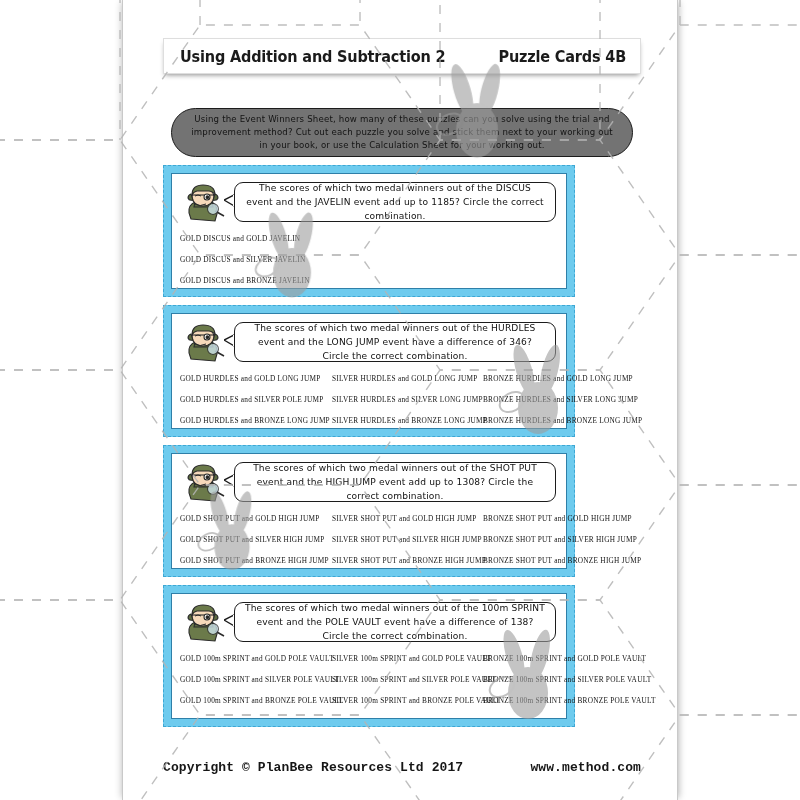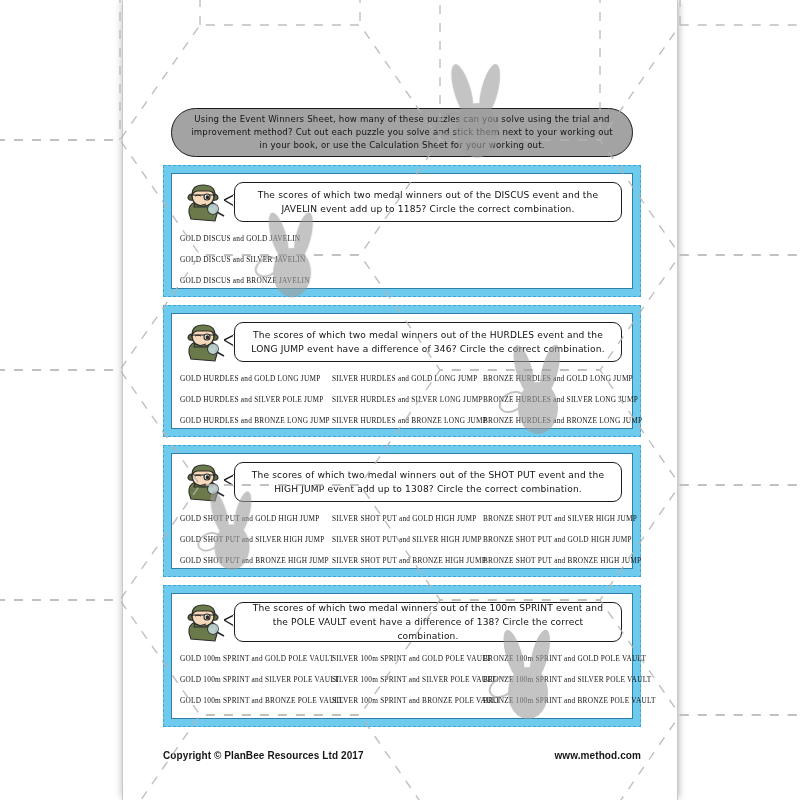--- a/index.html
+++ b/index.html
@@ -92,41 +92,41 @@
 
   
   #instructions {
     position: absolute;
     left: 48px;
     top: 108px;
     width: 462px;
     height: 49px;
     border: 1.6px solid #1c1c1c;
     border-radius: 26px;
-    background: #a3a3a3;
+    background: #737373;
     box-sizing: border-box;
     display: flex;
     align-items: center;
     justify-content: center;
     padding: 2px 16px;
   }
   #instructions-text {
     font-family: "DejaVu Sans", sans-serif;
     font-size: 8.6px;
     line-height: 13.2px;
     color: #141414;
     text-align: center;
     letter-spacing: .18px;
   }
 
   
   .card-outer {
     position: absolute;
     left: 40px;
-    width: 478px;
+    width: 412px;
     background: #6ecbee;
     border: 1.6px dashed #3da7d4;
     box-sizing: border-box;
     padding: 7px;
   }
   .card-inner {
     position: relative;
     width: 100%;
     height: 100%;
     background: #ffffff;
@@ -204,24 +204,24 @@
   
   #footer {
     position: absolute;
     left: 40px;
     top: 748px;
     width: 478px;
     height: 14px;
   }
   .foot-text {
     position: absolute;
-    top: 2px;
-    font-family: Liberation Sans, sans-serif;
+    top: 12px;
+    font-family: Liberation Mono, monospace;
     font-weight: bold;
-    font-size: 10px;
+    font-size: 13px;
     color: #161616;
     letter-spacing: .1px;
     white-space: nowrap;
   }
   #copyright { left: 0px; }
   #website   { right: 0px; }
 
   
   #watermark {
     position: absolute;
@@ -232,20 +232,24 @@
     z-index: 40;
   }
 </style>
 </head>
 <body>
 
 <div id="stage">
 
   <div id="page">
 
+    <div id="header-bar">
+      <div class="hdr-text" id="hdr-left">Using Addition and Subtraction 2</div>
+      <div class="hdr-text" id="hdr-right">Puzzle Cards 4B</div>
+    </div>
 
 
     <div id="instructions">
       <div id="instructions-text">Using the Event Winners Sheet, how many of these puzzles can you solve using the trial and improvement method? Cut out each puzzle you solve and stick them next to your working out in your book, or use the Calculation Sheet for your working out.</div>
     </div>
 
     <div id="cards-host">
         <div class="card-outer" style="top: 165px; height: 132px;">
           <div class="card-inner">
             <svg class="detective" viewBox="0 0 46 44">
@@ -357,22 +361,22 @@
                 <div class="opt">GOLD SHOT PUT and GOLD HIGH JUMP</div>
                 <div class="opt">GOLD SHOT PUT and SILVER HIGH JUMP</div>
                 <div class="opt">GOLD SHOT PUT and BRONZE HIGH JUMP</div>
               </div>
               <div class="opt-col c1">
                 <div class="opt">SILVER SHOT PUT and GOLD HIGH JUMP</div>
                 <div class="opt">SILVER SHOT PUT and SILVER HIGH JUMP</div>
                 <div class="opt">SILVER SHOT PUT and BRONZE HIGH JUMP</div>
               </div>
               <div class="opt-col c2">
+                <div class="opt">BRONZE SHOT PUT and GOLD HIGH JUMP</div>
                 <div class="opt">BRONZE SHOT PUT and SILVER HIGH JUMP</div>
-                <div class="opt">BRONZE SHOT PUT and GOLD HIGH JUMP</div>
                 <div class="opt">BRONZE SHOT PUT and BRONZE HIGH JUMP</div>
               </div>
             </div>
           </div>
         </div>
         <div class="card-outer" style="top: 585px; height: 142px;">
           <div class="card-inner">
             <svg class="detective" viewBox="0 0 46 44">
               <g stroke="#2b2b2b" stroke-width="1.1">
                 <path d="M9 36 L7 30 Q6 22 13 19 L30 19 Q36 23 35 31 L33 38 Z" fill="#6b7a4a"></path>

